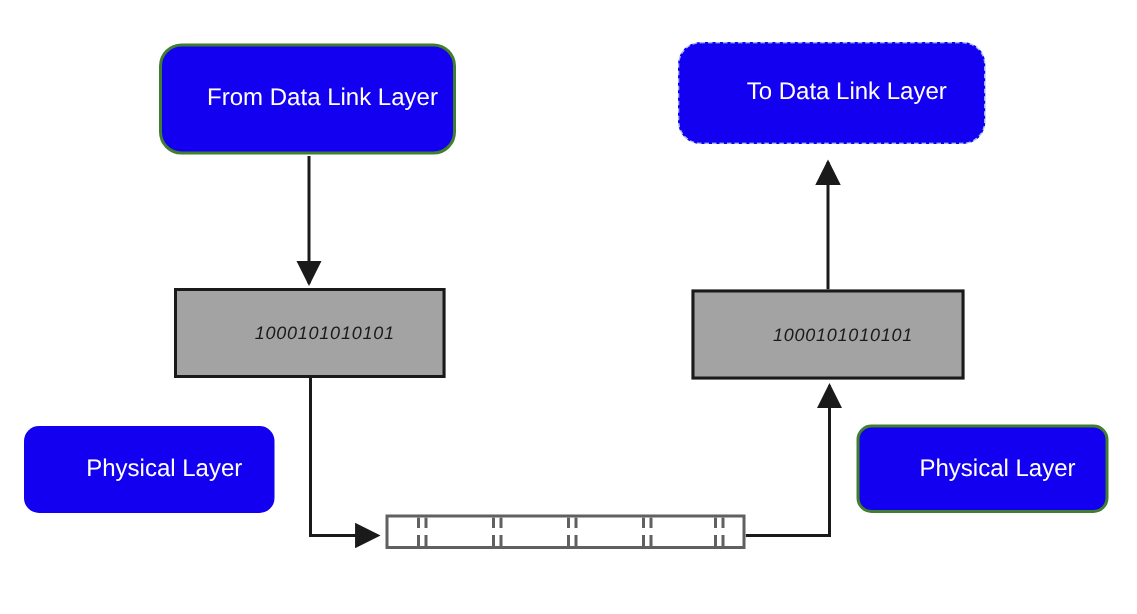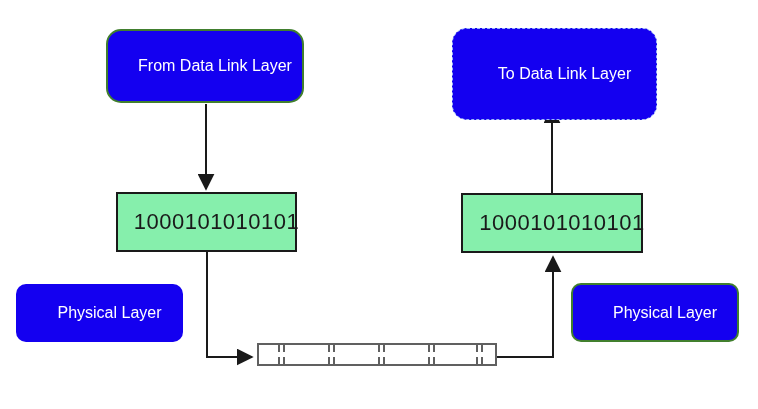--- a/index.html
+++ b/index.html
@@ -24,29 +24,30 @@
     background: var(--node-fill, #1400f0);
     color: var(--text-on-blue, #ffffff);
     font-size: 16px;
   }
   .round-lg { border-radius: 15px; }
   .round-md { border-radius: 10px; }
   .green-border { border: 2px solid var(--node-border-green, #417f2e); }
   .dashed-border { border: 1px dashed var(--selection-dash, #9db8f7); }
 
   .bits-box {
-    background: #86efac;
+    background: #a3a3a3;
     border: 2px solid var(--line, #1a1a1a);
     color: var(--line, #1a1a1a);
-    font-size: 22px;
+    font-size: 12px;
     letter-spacing: 0.5px;
+    font-style: italic;
   }
 
   #node-from { left: 106px; top: 29px;  width: 198px; height: 74px; }
-  #node-to   { left: 452px; top: 28px;  width: 205px; height: 92px; }
+  #node-to   { left: 452px; top: 28px;  width: 205px; height: 68px; }
   #bits-left { left: 116px; top: 192px; width: 181px; height: 60px; }
   #bits-right{ left: 461px; top: 193px; width: 182px; height: 60px; }
   #phys-left { left: 16px;  top: 284px; width: 167px; height: 58px; }
   #phys-right{ left: 571px; top: 283px; width: 168px; height: 59px; }
 
   .medium {
     position: absolute;
     left: 257px; top: 343px;
     width: 240px; height: 23px;
     box-sizing: border-box;

